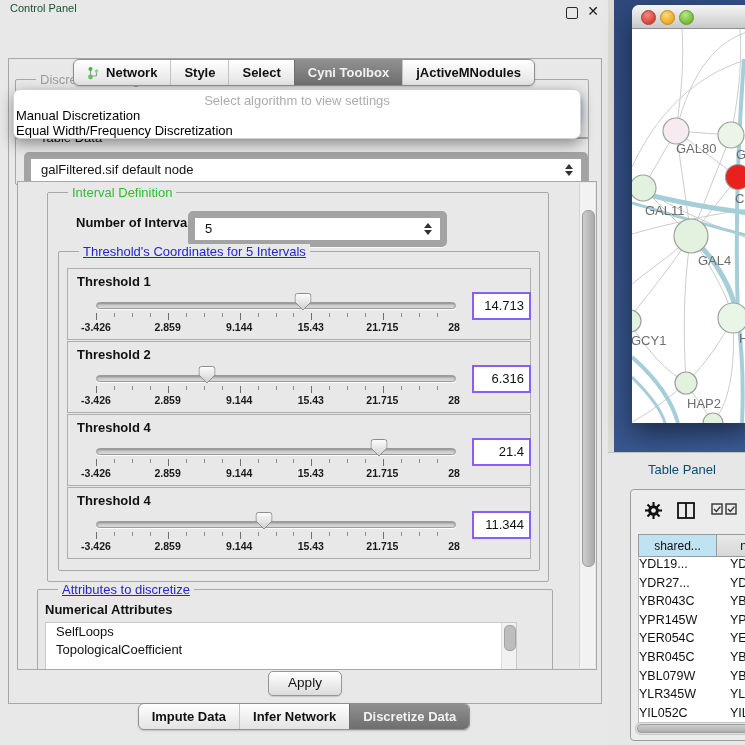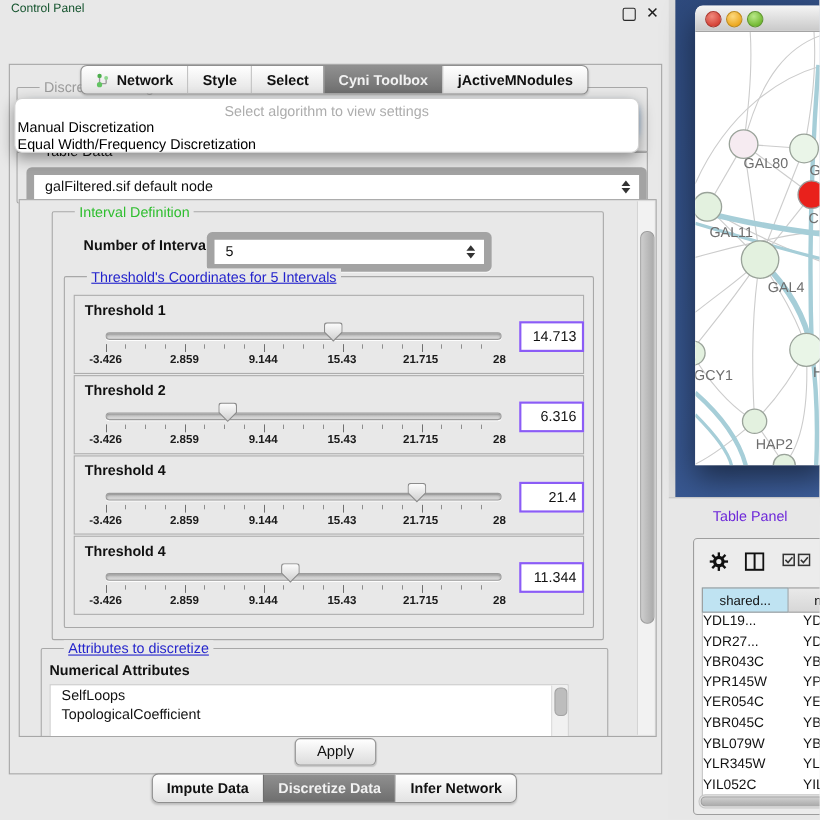--- a/index.html
+++ b/index.html
@@ -85,21 +85,21 @@
     box-shadow:0 12px 28px rgba(0,0,0,.5);background:#fff;overflow:hidden;}
   .net-titlebar{position:absolute;left:0;top:0;width:100%;height:23px;
     background:linear-gradient(#f5f5f5,#c9c9c9);border-bottom:1px solid #8f8f8f;border-radius:7px 0 0 0;}
   .light{position:absolute;top:5px;width:13px;height:13px;border-radius:50%;}
   .light.red{left:9px;background:radial-gradient(circle at 40% 30%,#f08a7d,#d6453a 70%);border:1px solid #ab382f;}
   .light.yellow{left:28px;background:radial-gradient(circle at 40% 30%,#fcd97e,#eda922 70%);border:1px solid #bd8a1c;}
   .light.green{left:47px;background:radial-gradient(circle at 40% 30%,#b9e888,#74ba34 70%);border:1px solid #5f9630;}
   .net-canvas{position:absolute;left:0;top:24px;width:120px;height:394px;background:#fff;}
   
   .table-panel{position:absolute;left:0;top:452px;width:137px;height:293px;background:#E7E7E7;border-top:1px solid #c2c2c2;}
-  .tp-title{position:absolute;left:40px;top:9px;font-size:13px;color:#6d28d9;}
+  .tp-title{position:absolute;left:40px;top:9px;font-size:13px;color:#0c4a6e;}
   .tp-frame{position:absolute;left:22px;top:36px;width:130px;height:250px;background:#ececec;border:1px solid #9e9e9e;border-radius:4px;}
   .tp-toolbar{position:absolute;left:0;top:0;width:100%;height:38px;}
   .tp-icon{position:absolute;top:12px;}
   .tp-table{position:absolute;left:7px;top:44px;width:140px;}
   .tp-header{display:flex;height:23px;font-size:12px;}
   .tp-header .hc{border:1px solid #9a9a9a;border-left:none;display:flex;align-items:center;justify-content:center;}
   .tp-header .hc:first-child{border-left:1px solid #9a9a9a;background:#bfe3f2;width:77px;}
   .tp-header .hc:last-child{background:linear-gradient(#e9e9e9,#d7d7d7);flex:1;}
   .tp-row{display:flex;height:18.6px;font-size:12.5px;background:#fff;}
   .tp-row .c0{width:79px;text-align:left;}
@@ -303,25 +303,25 @@
     </div>
 
     <div class="apply-btn">Apply</div>
   </div>
 
   <div class="bottom-tab-row">
     <div class="tabgroup">
       <div class="tab">
           <span>Impute Data</span>
         </div>
+      <div class="tab">
+          <span>Infer Network</span>
+        </div>
       <div class="tab selected">
           <span>Discretize Data</span>
-        </div>
-      <div class="tab">
-          <span>Infer Network</span>
         </div>
     </div>
   </div>
 </div>
 
 <div id="right-side">
   <div class="splitter"></div>
   <div class="desktop-blue"></div>
 
   <div class="net-window">

